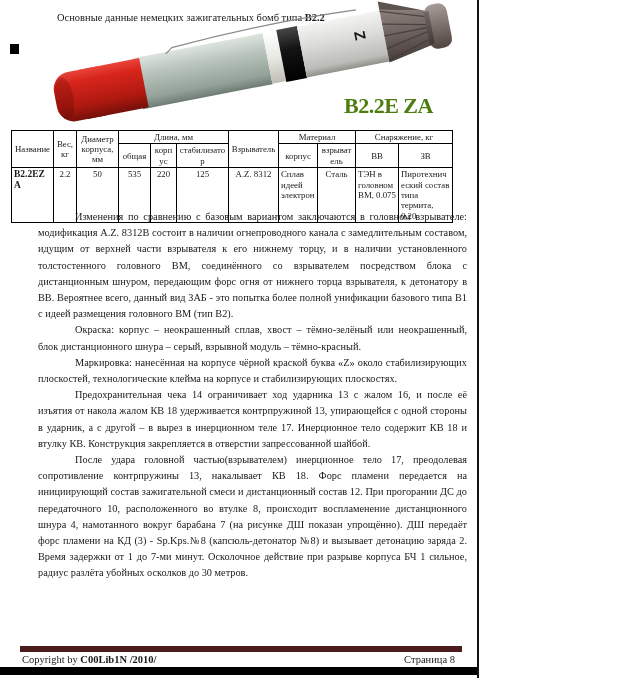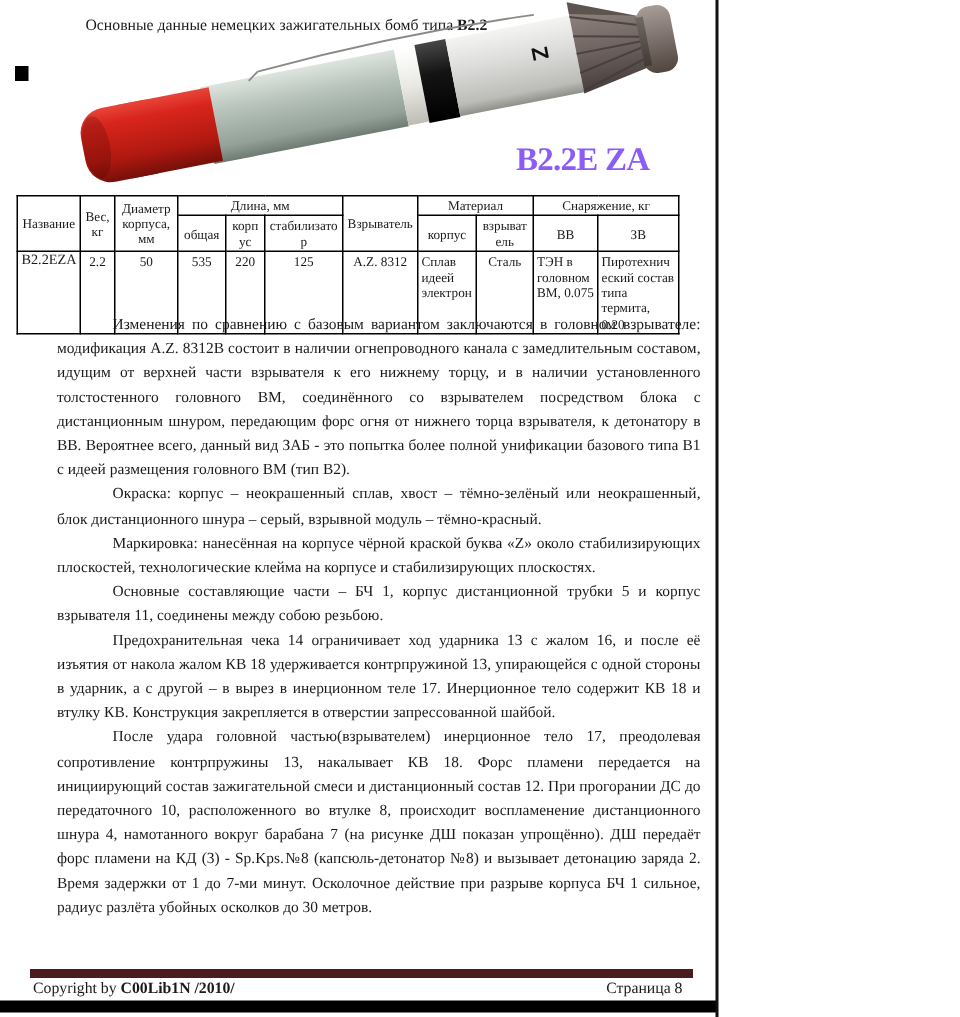--- a/index.html
+++ b/index.html
@@ -10,30 +10,30 @@
   
   .doc-title{left:57px;top:12px;font-size:10.5px;white-space:nowrap;}
   .doc-title b{font-weight:bold;}
 
   
   .artifact{left:10px;top:44px;width:9px;height:10px;background:#000;}
 
   
   .bomb-wrap{left:18px;top:0;width:445px;height:130px;}
   .bomb-label{left:344px;top:93px;font-size:22px;font-weight:bold;letter-spacing:-0.5px;
-              font-family:"Liberation Serif",serif;color:#8b5cf6;white-space:nowrap;}
+              font-family:"Liberation Serif",serif;color:#4d7c0f;white-space:nowrap;}
 
   
   .spec-table{left:11px;top:130px;width:441px;border-collapse:collapse;table-layout:fixed;
               font-size:8.8px;line-height:1.18;}
   .spec-table th,.spec-table td{border:1px solid #000;padding:1px 2px;overflow-wrap:break-word;}
   .spec-table th{font-weight:normal;text-align:center;vertical-align:middle;}
   .spec-table td{vertical-align:top;}
   .spec-table .c{text-align:center;}
-  .spec-table .nm{font-weight:normal;font-size:9.5px;text-align:right;}
+  .spec-table .nm{font-weight:bold;font-size:9.5px;}
   .spec-table tr.data td{height:44px;}
 
   
   .bodytext{left:22px;top:209px;width:429px;font-size:10.3px;line-height:16.2px;
             text-align:justify;margin-left:16px;}
   .bodytext p{margin:0;text-indent:37px;}
 
   
   .maroon-bar{left:20px;top:646px;width:442px;height:6px;background:#4b1c1c;}
   .footer-line{left:22px;top:654px;width:433px;display:flex;justify-content:space-between;
@@ -171,21 +171,20 @@
       <td>ТЭН в головном ВМ, 0.075</td>
       <td>Пиротехнический состав типа термита, 0.20</td>
     </tr>
   </tbody>
     </table>
 
   <div class="abs bodytext">
     <p>Изменения по сравнению с базовым вариантом заключаются в головном взрывателе: модификация А.Z. 8312В состоит в наличии огнепроводного канала с замедлительным составом, идущим от верхней части взрывателя к его нижнему торцу, и в наличии установленного толстостенного головного ВМ, соединённого со взрывателем посредством блока с дистанционным шнуром, передающим форс огня от нижнего торца взрывателя, к детонатору в ВВ. Вероятнее всего, данный вид ЗАБ - это попытка более полной унификации базового типа В1 с идеей размещения головного ВМ (тип В2).</p>
     <p>Окраска: корпус – неокрашенный сплав, хвост – тёмно-зелёный или неокрашенный, блок дистанционного шнура – серый, взрывной модуль – тёмно-красный.</p>
     <p>Маркировка: нанесённая на корпусе чёрной краской буква «Z» около стабилизирующих плоскостей, технологические клейма на корпусе и стабилизирующих плоскостях.</p>
-    <p>Основные составляющие части – БЧ 1, корпус дистанционной трубки 5 и  корпус взрывателя 11, соединены между собою резьбою.</p>
     <p>Предохранительная чека 14 ограничивает ход ударника 13 с жалом 16, и после её изъятия от накола жалом КВ 18 удерживается контрпружиной 13, упирающейся с одной стороны в ударник, а с другой – в вырез в инерционном теле 17. Инерционное тело содержит КВ 18 и втулку КВ.  Конструкция закрепляется в отверстии запрессованной шайбой.</p>
     <p>После удара головной частью(взрывателем) инерционное тело 17, преодолевая сопротивление контрпружины 13, накалывает КВ 18. Форс пламени передается на инициирующий состав зажигательной смеси и  дистанционный состав 12.  При прогорании ДС до передаточного 10, расположенного во втулке 8, происходит воспламенение дистанционного шнура 4, намотанного вокруг барабана 7 (на рисунке ДШ показан упрощённо). ДШ передаёт форс пламени на КД (3) - Sp.Kps.№8 (капсюль-детонатор №8) и вызывает детонацию  заряда 2. Время задержки от 1 до 7-ми минут. Осколочное действие при разрыве корпуса БЧ 1 сильное,  радиус разлёта убойных осколков до 30 метров.</p>
   </div>
 
   <div class="abs maroon-bar"></div>
   <div class="abs footer-line">
     <span><span>Copyright by </span><b>C00Lib1N</b><b> /2010/</b></span>
     <span>Страница 8</span>
   </div>
   <div class="abs black-bar"></div>

